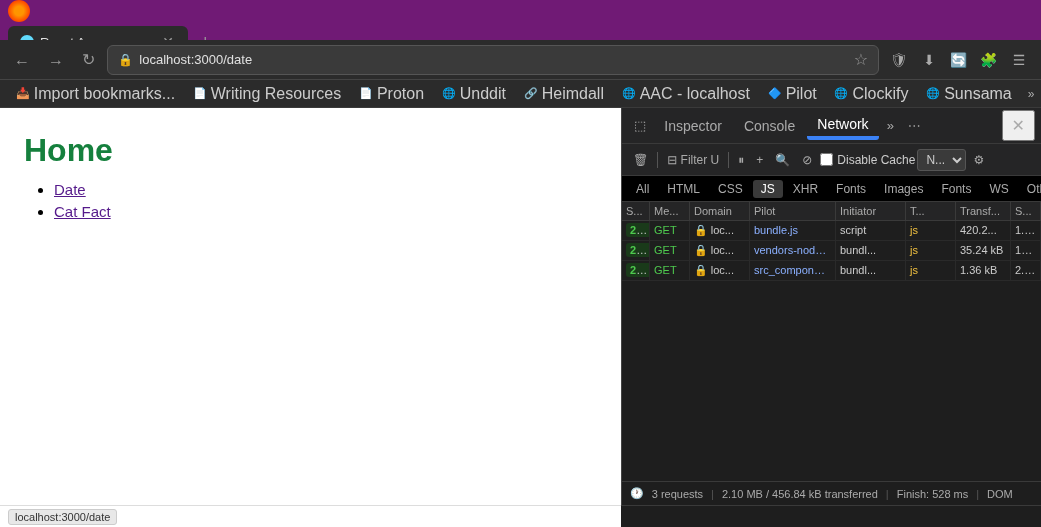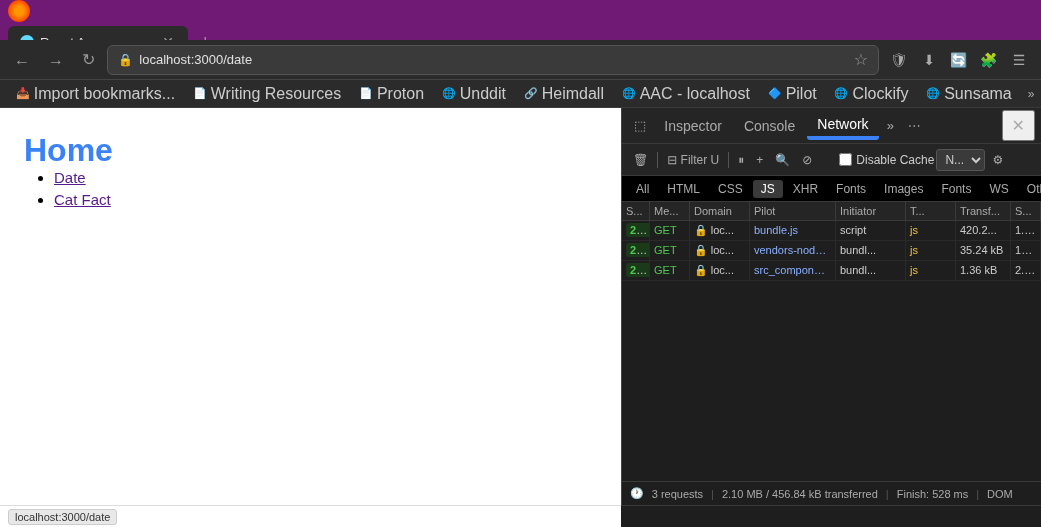--- a/index.html
+++ b/index.html
@@ -36,21 +36,21 @@
     .bookmark-item { display: flex; align-items: center; gap: 4px; padding: 2px 8px; border-radius: 4px; cursor: pointer; white-space: nowrap; }
     .bookmark-label { color: #ccc; font-size: 16px; }
     .bookmark-icon { color: #aaa; font-size: 11px; }
     .bookmarks-more { color: #aaa; font-size: 12px; padding: 2px 6px; cursor: pointer; margin-left: auto; }
 
     
     .content-area { display: flex; flex: 1; overflow: hidden; }
 
     
     .page-content { background: #fff; flex: 1; padding: 24px; overflow-y: auto; }
-    .page-heading { font-size: 32px; font-weight: bold; color: #3b82f6; margin-bottom: 0; }
+    .page-heading { font-size: 32px; font-weight: bold; color: #15803d; margin-bottom: 12px; }
     .page-list { list-style: disc; padding-left: 30px; margin-bottom: 12px; }
     .page-list li { margin-bottom: 4px; }
     .page-link { color: #551a8b; text-decoration: underline; font-size: 15px; cursor: pointer; }
     .page-date { font-size: 15px; color: #000; margin-top: 8px; }
     .status-url { font-size: 11px; color: #333; background: #e8e8e8; border: 1px solid #ccc; padding: 1px 6px; border-radius: 3px; }
 
     
     .devtools-panel { width: 420px; background: #1e1e1e; display: flex; flex-direction: column; border-left: 1px solid #444; }
 
     
@@ -58,21 +58,21 @@
     .dt-icon-btn { background: none; border: none; color: #aaa; font-size: 13px; padding: 3px 6px; cursor: pointer; border-radius: 3px; }
     .dt-tab { color: #aaa; font-size: 14px; padding: 4px 10px; cursor: pointer; border-radius: 3px; }
     .dt-tab.active { color: #fff; border-bottom: 4px solid #3b82f6; }
     .dt-more-btn { color: #aaa; font-size: 13px; padding: 4px 6px; cursor: pointer; }
     .dt-close-btn { color: #aaa; font-size: 16px; padding: 4px 8px; cursor: pointer; margin-left: auto; }
 
     
     .devtools-toolbar { background: #252526; display: flex; align-items: center; height: 32px; padding: 0 6px; border-bottom: 1px solid #3a3a3a; gap: 2px; }
     .dt-toolbar-btn { background: none; border: none; color: #aaa; font-size: 12px; padding: 3px 5px; cursor: pointer; display: flex; align-items: center; gap: 3px; border-radius: 3px; }
     .dt-separator { width: 1px; background: #555; height: 16px; margin: 0 2px; }
-    .dt-checkbox-label { color: #ccc; font-size: 12px; display: flex; align-items: center; gap: 4px; margin-left: 20px; }
+    .dt-checkbox-label { color: #ccc; font-size: 12px; display: flex; align-items: center; gap: 4px; margin-left: 1px; }
     .dt-select { background: #3a3a3a; border: 1px solid #555; color: #ccc; font-size: 12px; padding: 1px 4px; border-radius: 3px; height: 22px; }
 
     
     .devtools-filter-tabs { background: #000000; display: flex; align-items: center; height: 26px; padding: 0 6px; border-bottom: 1px solid #3a3a3a; gap: 2px; }
     .filter-tab { color: #aaa; font-size: 12px; padding: 2px 8px; cursor: pointer; border-radius: 3px; }
     .filter-tab.active { color: #fff; background: #3a3a3a; }
 
     
     .devtools-table { flex: 1; overflow-y: auto; font-size: 12px; }
     .dt-table-header { display: grid; grid-template-columns: 28px 40px 60px 1fr 70px 50px 55px 30px; background: #252526; border-bottom: 1px solid #3a3a3a; }

